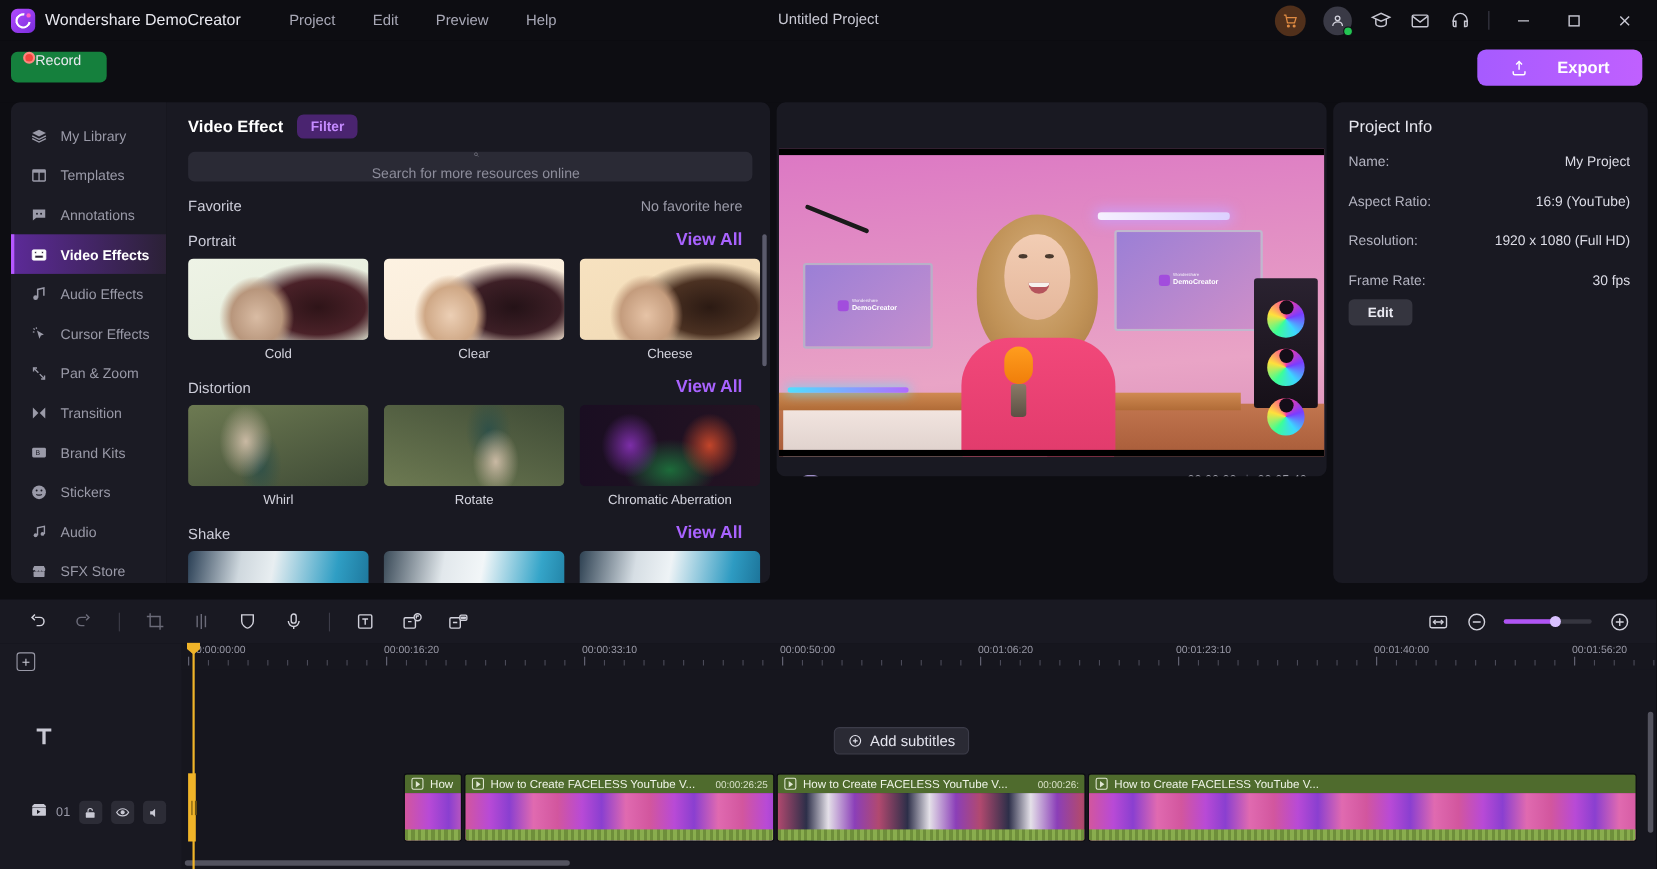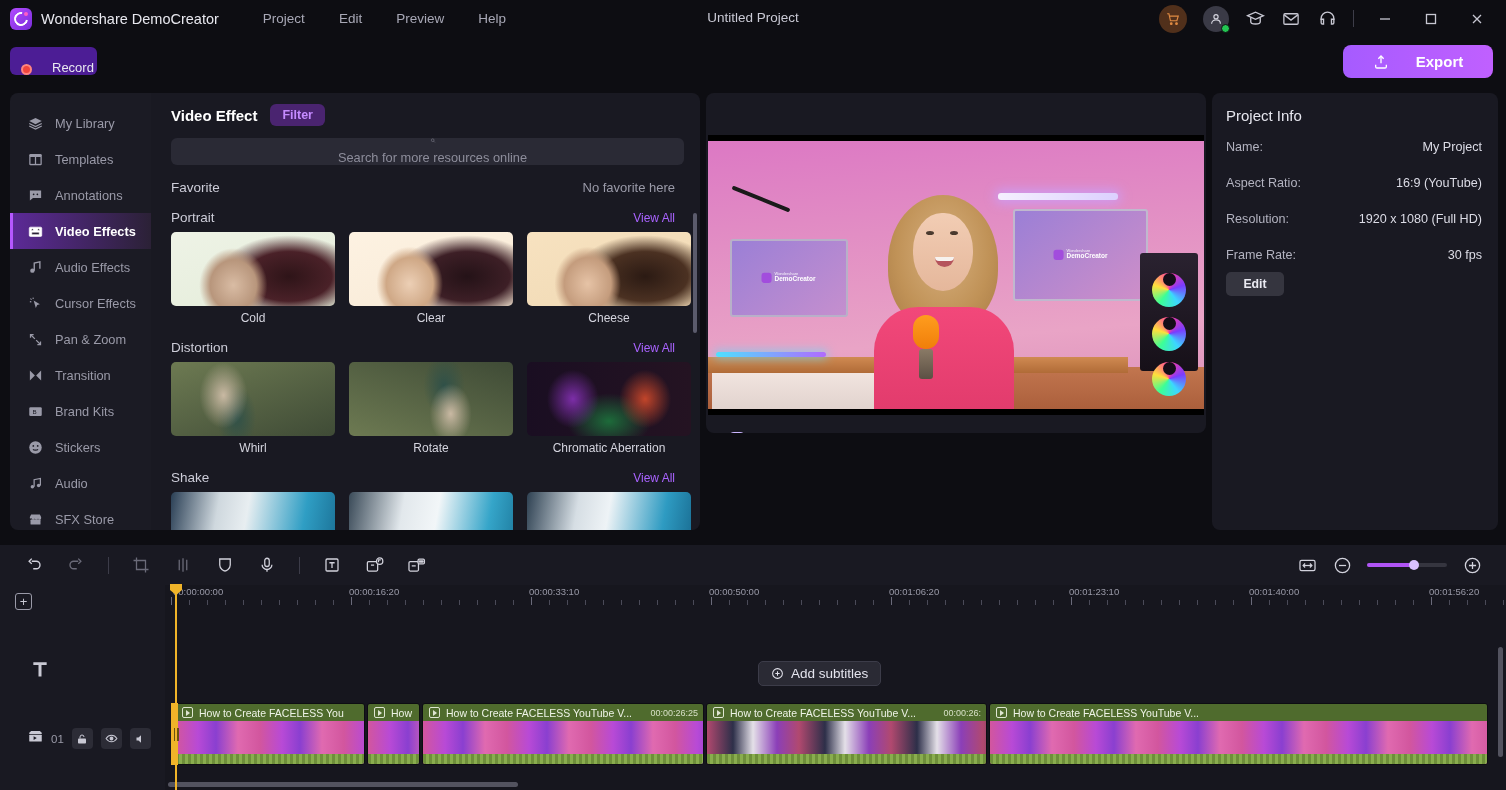--- a/index.html
+++ b/index.html
@@ -53,22 +53,22 @@
     position: absolute; right: -1px; bottom: -1px; width: 9px; height: 9px;
     border-radius: 50%; background: #23c552; border: 1.5px solid #0d0d12;
   }
   .tb-sep { width: 1px; height: 17px; background: #3d3d49; }
   .wbtn { width: 30px; height: 22px; display: flex; align-items: center; justify-content: center; }
 
   
   .subbar { position: absolute; left: 0; top: 37px; width: 1506px; height: 56px; background: #0d0d12; }
   .record-btn {
     position: absolute; left: 10px; top: 10px; width: 87px; height: 28px;
-    background: #4c1d95; border-radius: 6px; display: flex; align-items: flex-end;
-    gap: 20px; padding-left: 11px; cursor: pointer;
+    background: #15803d; border-radius: 6px; display: flex; align-items: flex-start;
+    gap: 0; padding-left: 11px; cursor: pointer;
   }
   .rec-dot {
     width: 11px; height: 11px; border-radius: 50%; background: #f2453d;
     border: 2px solid #ff8680;
   }
   .record-label { font-size: 13px; color: #e9e9f0; }
   .export-btn {
     position: absolute; right: 13px; top: 8px; width: 150px; height: 33px;
     border-radius: 8px; background: linear-gradient(90deg,#a65bff,#c060ff);
     display: flex; align-items: center; justify-content: center; gap: 27px;
@@ -113,21 +113,21 @@
     cursor: text;
     flex-direction: column;
   }
   .search-box .ph { font-size: 12.8px; color: #8d8d9b; }
   .row-head {
     display: flex; align-items: center; justify-content: space-between;
     padding: 0 25px 0 20px; margin-top: 15px;
   }
   .row-head .sec { font-size: 13.5px; color: #ccccd8; }
   .row-head .right-note { font-size: 13px; color: #9a9aa8; }
-  .row-head .view-all { font-size: 12px; color: #a963ff; font-weight: normal; cursor: pointer; }
+  .row-head .view-all { font-size: 16px; color: #a963ff; font-weight: bold; cursor: pointer; }
   .thumb-row { display: flex; gap: 14px; padding: 7px 0 0 20px; }
   .thumb { width: 164px; cursor: pointer; }
   .thumb .img { width: 164px; height: 74px; border-radius: 5px; overflow: hidden; position: relative; }
   .thumb .cap { text-align: center; font-size: 12px; color: #d4d4de; margin-top: 5px; }
   
   .ph-cold { background:
      radial-gradient(ellipse 55px 60px at 38% 72%, #d9bca4 0%, #b8967c 42%, rgba(0,0,0,0) 62%),
      radial-gradient(ellipse 95px 55px at 72% 60%, #2e1418 0%, #4a2128 45%, rgba(0,0,0,0) 75%),
      linear-gradient(160deg,#eef3e6,#e4ecd9);}
   .ph-clear { background:
@@ -957,30 +957,20 @@
         <circle cx="12" cy="12" r="9"></circle>
           <path d="M12 8v8M8 12h8"></path>
       </svg>
       <span>Add subtitles</span>
     </div>
 
     <div class="playhead"></div>
 
     <div class="clips">
 
-      <div class="clip" style="left:10px;width:190px">
-        <div class="clip-head">
-          <span class="clip-ico"></span>
-          <span class="clip-name">How to Create FACELESS You</span>
-          <span class="clip-dur"></span>
-        </div>
-        <div class="clip-body">
-          <div class="clip-wave"></div>
-        </div>
-      </div>
       <div class="sel-edge" style="left:6px">
           <span></span>
         </div>
 
       <div class="clip" style="left:202px;width:53px">
         <div class="clip-head">
           <span class="clip-ico"></span>
           <span class="clip-name">How</span>
         </div>
         <div class="clip-body">

